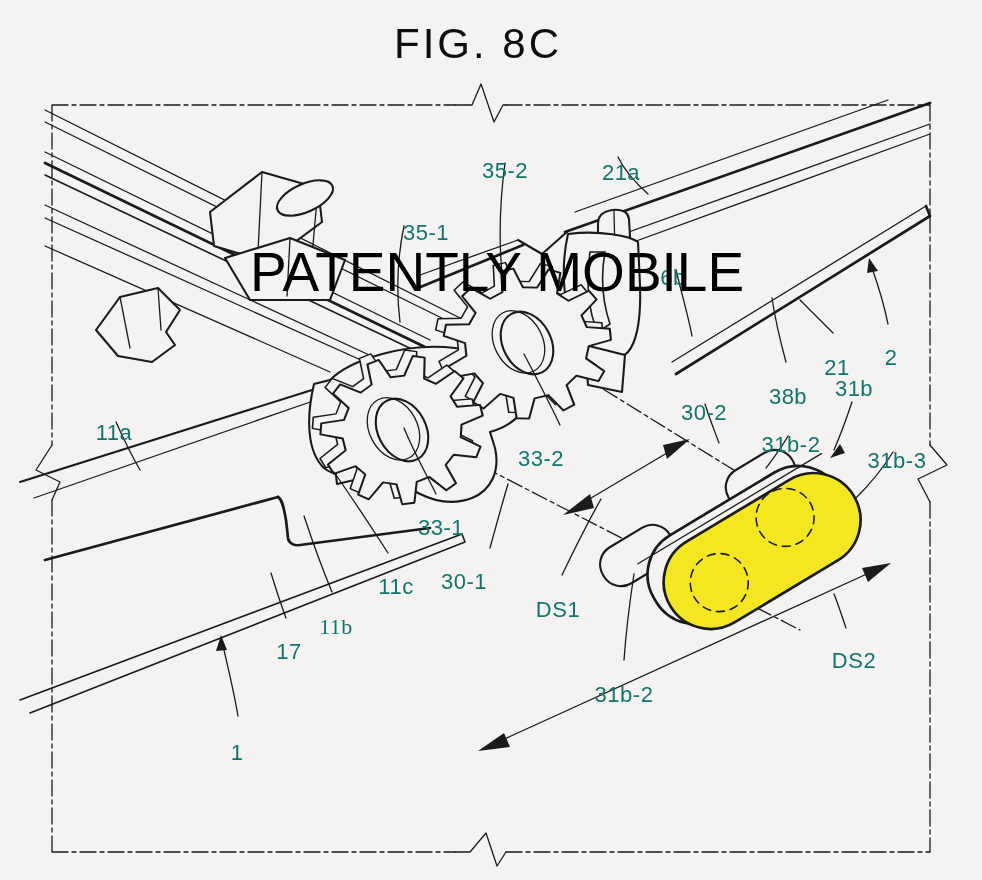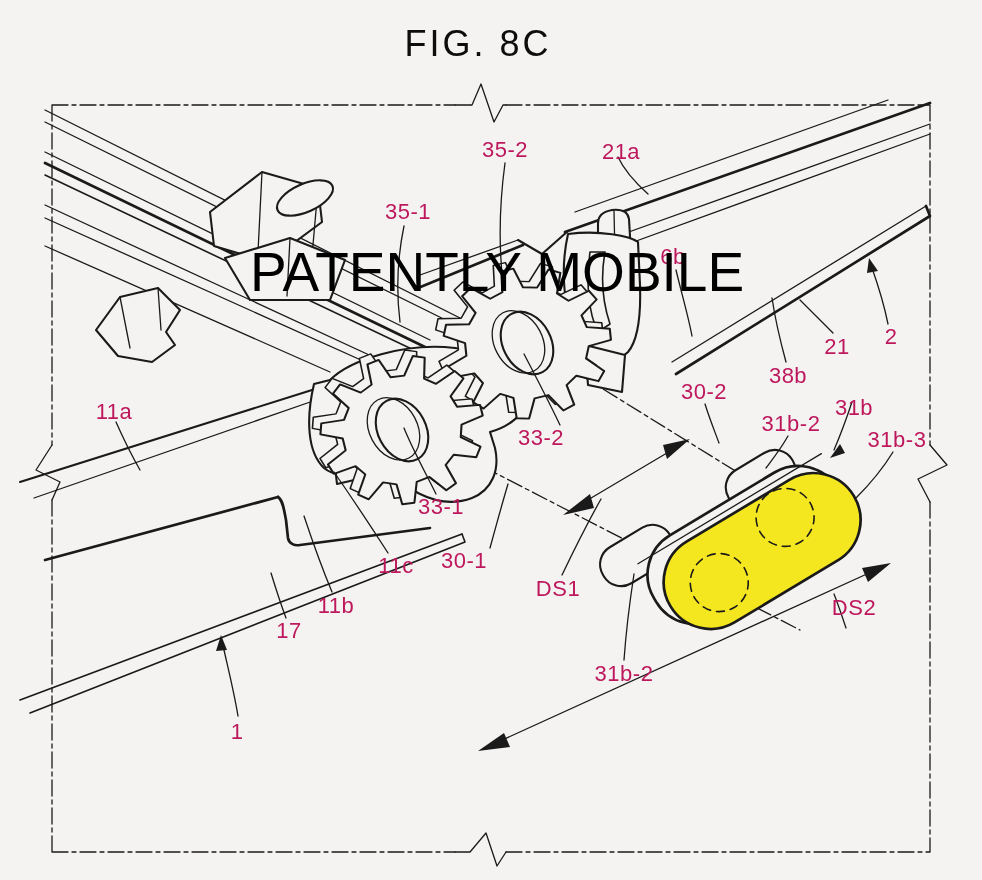--- a/index.html
+++ b/index.html
@@ -1,22 +1,22 @@
 <!DOCTYPE html>
 <html><head>
 <meta charset="utf-8">
 <style>
   html,body{margin:0;padding:0;}
   body{background:#f4f3f1;font-family:"Liberation Sans",sans-serif;}
   #stage{position:relative;width:982px;height:880px;background:var(--bg,#f4f3f1);overflow:hidden;}
   #drawing{position:absolute;left:0;top:0;z-index:1;}
   .lbl{position:absolute;z-index:2;transform:translate(-50%,-50%);
-       font-size:22px;color:#be185d;white-space:nowrap;letter-spacing:0.5px;}
+       font-size:22px;color:#0f766e;white-space:nowrap;letter-spacing:0.5px;margin-top:21px;}
   #fig-title{position:absolute;left:478px;top:44px;z-index:2;transform:translate(-50%,-50%);
-       font-size:36px;letter-spacing:3px;color:#0d0d0d;font-weight:400;}
+       font-size:42px;letter-spacing:3px;color:#0d0d0d;font-weight:400;}
   #watermark{position:absolute;left:250px;top:240px;z-index:3;
        font-size:55px;color:#000;letter-spacing:0px;font-weight:400;white-space:nowrap;}
   .ln{stroke:#1a1a1a;fill:none;stroke-linecap:round;stroke-linejoin:round;}
   .w1{stroke-width:1.3}.w15{stroke-width:1.6}.w2{stroke-width:2.1}.w25{stroke-width:2.7}
   .bg{fill:#f4f3f1;}
   .dd{stroke-dasharray:16 4 4 4;}
   .dash{stroke-dasharray:8 6;}
   .arr{fill:#1a1a1a;stroke:none;}
 </style>
 </head>
@@ -173,35 +173,35 @@
       <path class="ln w1" d="M286,618 C280,602 275,586 271,573"></path>
       <path class="ln w1" d="M238,716 C234,692 228,668 224,650"></path>
       <polygon class="arr" points="221,635 216,651 227,650"></polygon>
       <path class="ln w1" d="M846,628 C842,616 838,604 834,594"></path>
       <path class="ln w1" d="M624,660 C626,632 630,600 634,574"></path>
     </g>
   </svg>
 
   <div class="lbl" style="left:505px;top:150px;">35-2</div>
   <div class="lbl" style="left:621px;top:152px;">21a</div>
-  <div class="lbl" style="left:408px;top:212px;">35-1</div>
+  <div class="lbl" style="left:426px;top:212px;">35-1</div>
   <div class="lbl" style="left:673px;top:257px;">6b</div>
   <div class="lbl" style="left:837px;top:347px;text-align:right;">21</div>
   <div class="lbl" style="left:891px;top:337px;">2</div>
   <div class="lbl" style="left:788px;top:376px;">38b</div>
   <div class="lbl" style="left:704px;top:392px;">30-2</div>
   <div class="lbl" style="left:791px;top:424px;">31b-2</div>
-  <div class="lbl" style="left:854px;top:408px;">31b</div>
+  <div class="lbl" style="left:854px;top:368px;">31b</div>
   <div class="lbl" style="left:897px;top:440px;">31b-3</div>
   <div class="lbl" style="left:114px;top:412px;">11a</div>
   <div class="lbl" style="left:541px;top:438px;">33-2</div>
   <div class="lbl" style="left:441px;top:507px;">33-1</div>
   <div class="lbl" style="left:396px;top:566px;">11c</div>
   <div class="lbl" style="left:464px;top:561px;">30-1</div>
   <div class="lbl" style="left:558px;top:589px;">DS1</div>
-  <div class="lbl" style="left:336px;top:606px;">11b</div>
+  <div class="lbl" style="left:336px;top:606px;font-family:Liberation Serif, serif;">11b</div>
   <div class="lbl" style="left:289px;top:631px;">17</div>
-  <div class="lbl" style="left:854px;top:608px;">DS2</div>
+  <div class="lbl" style="left:854px;top:640px;">DS2</div>
   <div class="lbl" style="left:624px;top:674px;">31b-2</div>
   <div class="lbl" style="left:237px;top:732px;">1</div>
 
   <div id="watermark">PATENTLY MOBILE</div>
 </div>
 
 </body></html>

